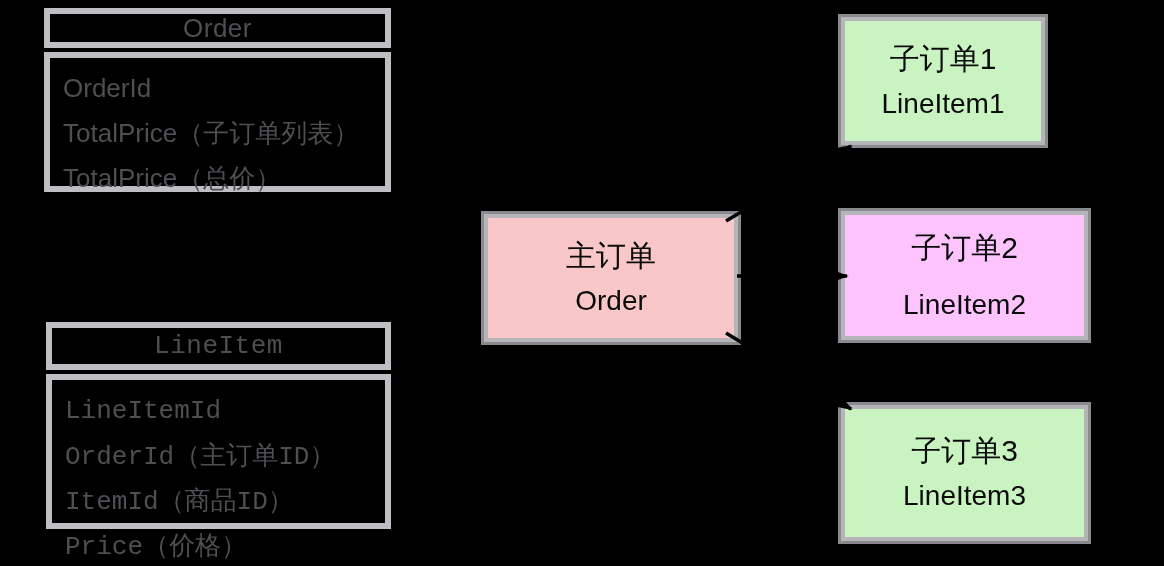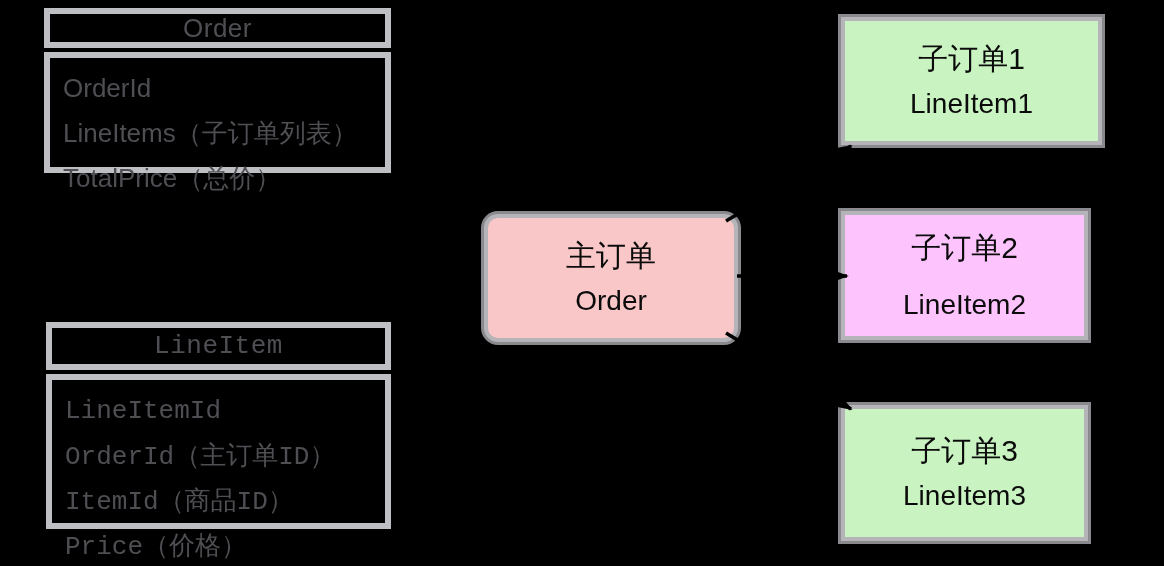--- a/index.html
+++ b/index.html
@@ -38,45 +38,45 @@
 </style>
 </head>
 <body>
 
 <div id="canvas">
 
   <div class="etable" style="left:6px;top:8px;width:347px;">
     <div class="t-title" style="height:40px;">
       <span>Order</span>
     </div>
-    <div class="t-body" style="height:121px;">
+    <div class="t-body" style="height:140px;">
       <div class="t-row">OrderId</div>
-      <div class="t-row">LineItems（子订单列表）</div>
+      <div class="t-row">TotalPrice（子订单列表）</div>
       <div class="t-row">TotalPrice（总价）</div>
     </div>
   </div>
 
   <div class="etable" style="left:8px;top:322px;width:345px;">
     <div class="t-title" style="height:48px;font-family:Liberation Mono, monospace;">
       <span>LineItem</span>
     </div>
     <div class="t-body" style="height:155px;font-family:Liberation Mono, monospace;">
       <div class="t-row">LineItemId</div>
       <div class="t-row">OrderId（主订单ID）</div>
       <div class="t-row">ItemId（商品ID）</div>
       <div class="t-row">Price（价格）</div>
     </div>
   </div>
 
-  <div class="node" style="left: 446px; top: 214px; width: 254px; height: 128px; background-color: rgb(249, 199, 199); border-radius: 14px;">
+  <div class="node" style="left: 446px; top: 214px; width: 254px; height: 128px; background-color: rgb(249, 199, 199);">
     <div class="l1">主订单</div>
     <div class="l2">Order</div>
   </div>
 
-  <div class="node" style="left: 803px; top: 17px; width: 261px; height: 128px; background-color: rgb(201, 244, 194);">
+  <div class="node" style="left: 803px; top: 17px; width: 204px; height: 128px; background-color: rgb(201, 244, 194);">
     <div class="l1">子订单1</div>
     <div class="l2">LineItem1</div>
   </div>
 
   <div class="node" style="left: 803px; top: 211px; width: 247px; height: 129px; background-color: rgb(252, 195, 252); gap: 12px;">
     <div class="l1">子订单2</div>
     <div class="l2">LineItem2</div>
   </div>
 
   <div class="node" style="left: 803px; top: 405px; width: 247px; height: 136px; background-color: rgb(201, 244, 194);">

